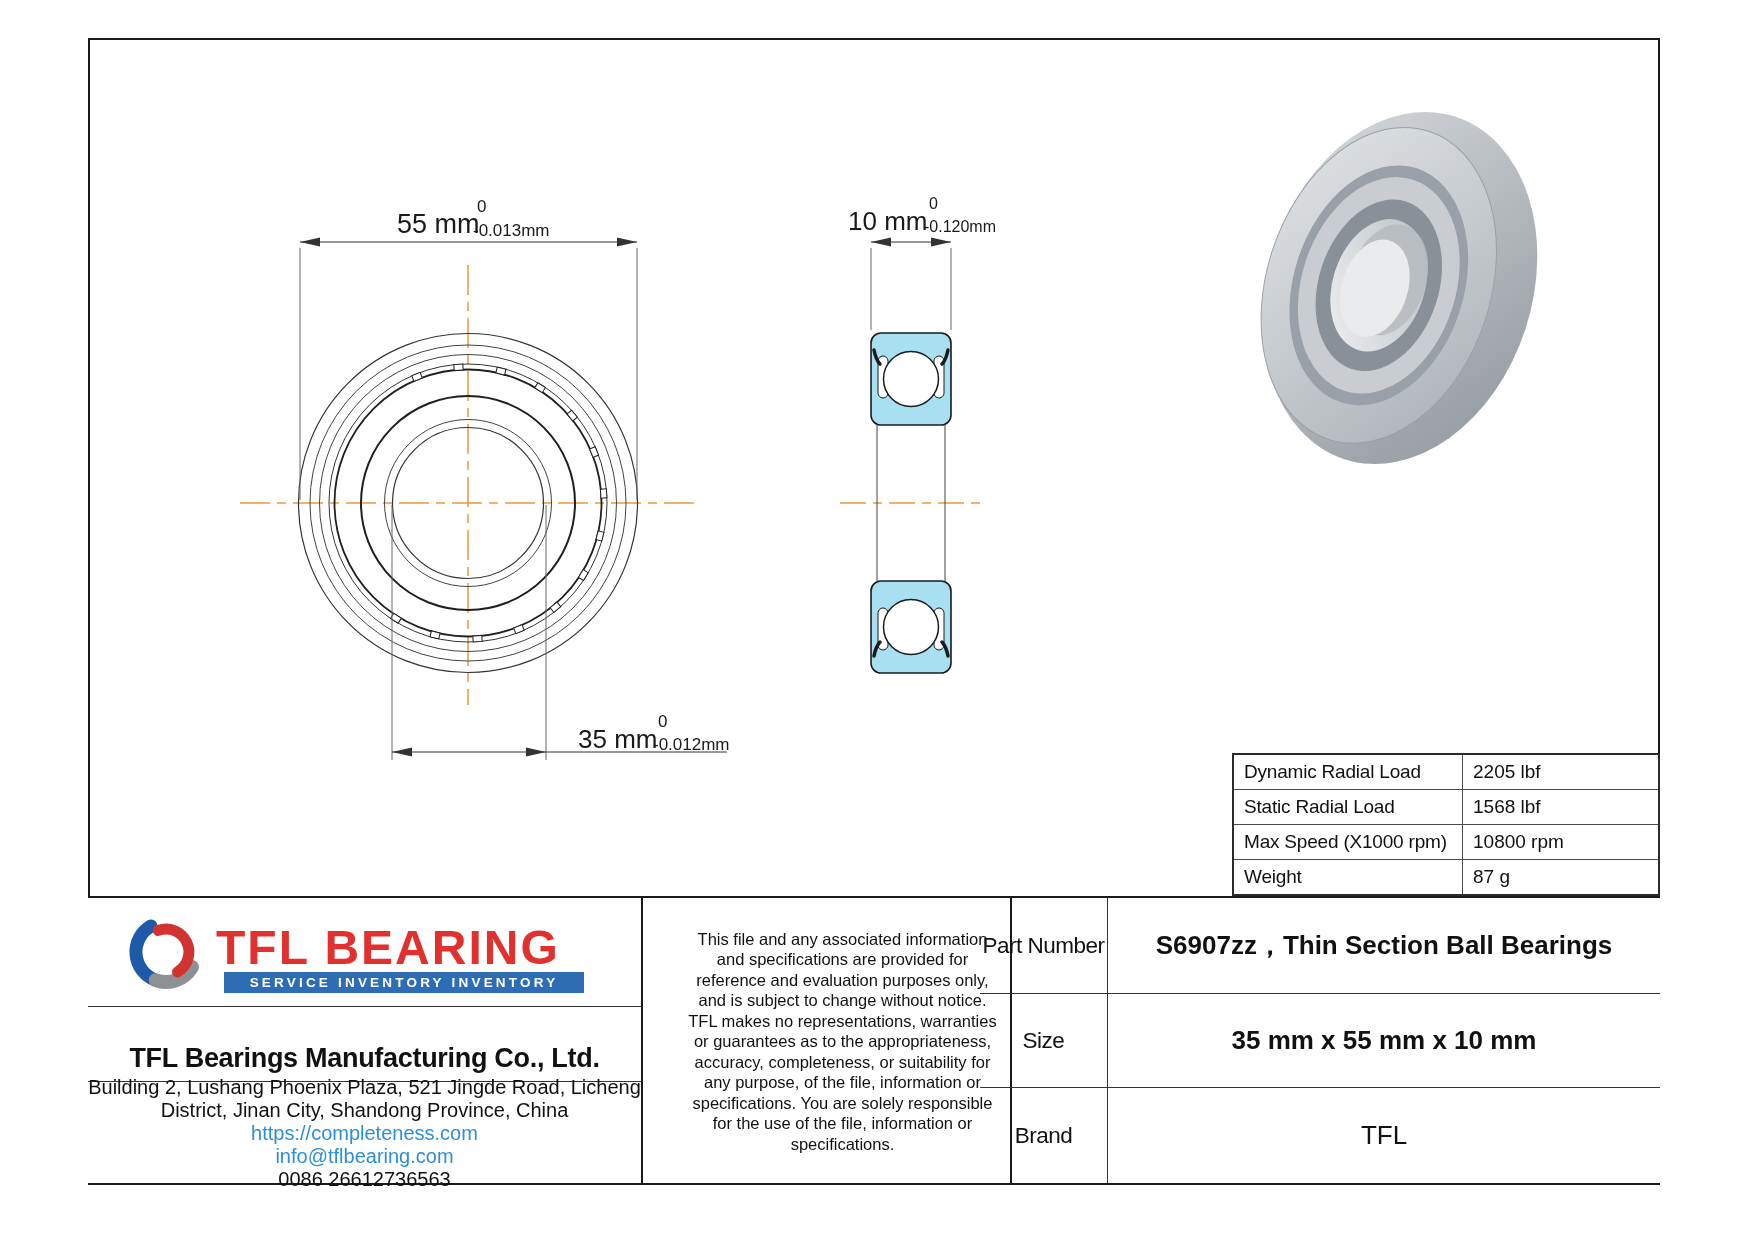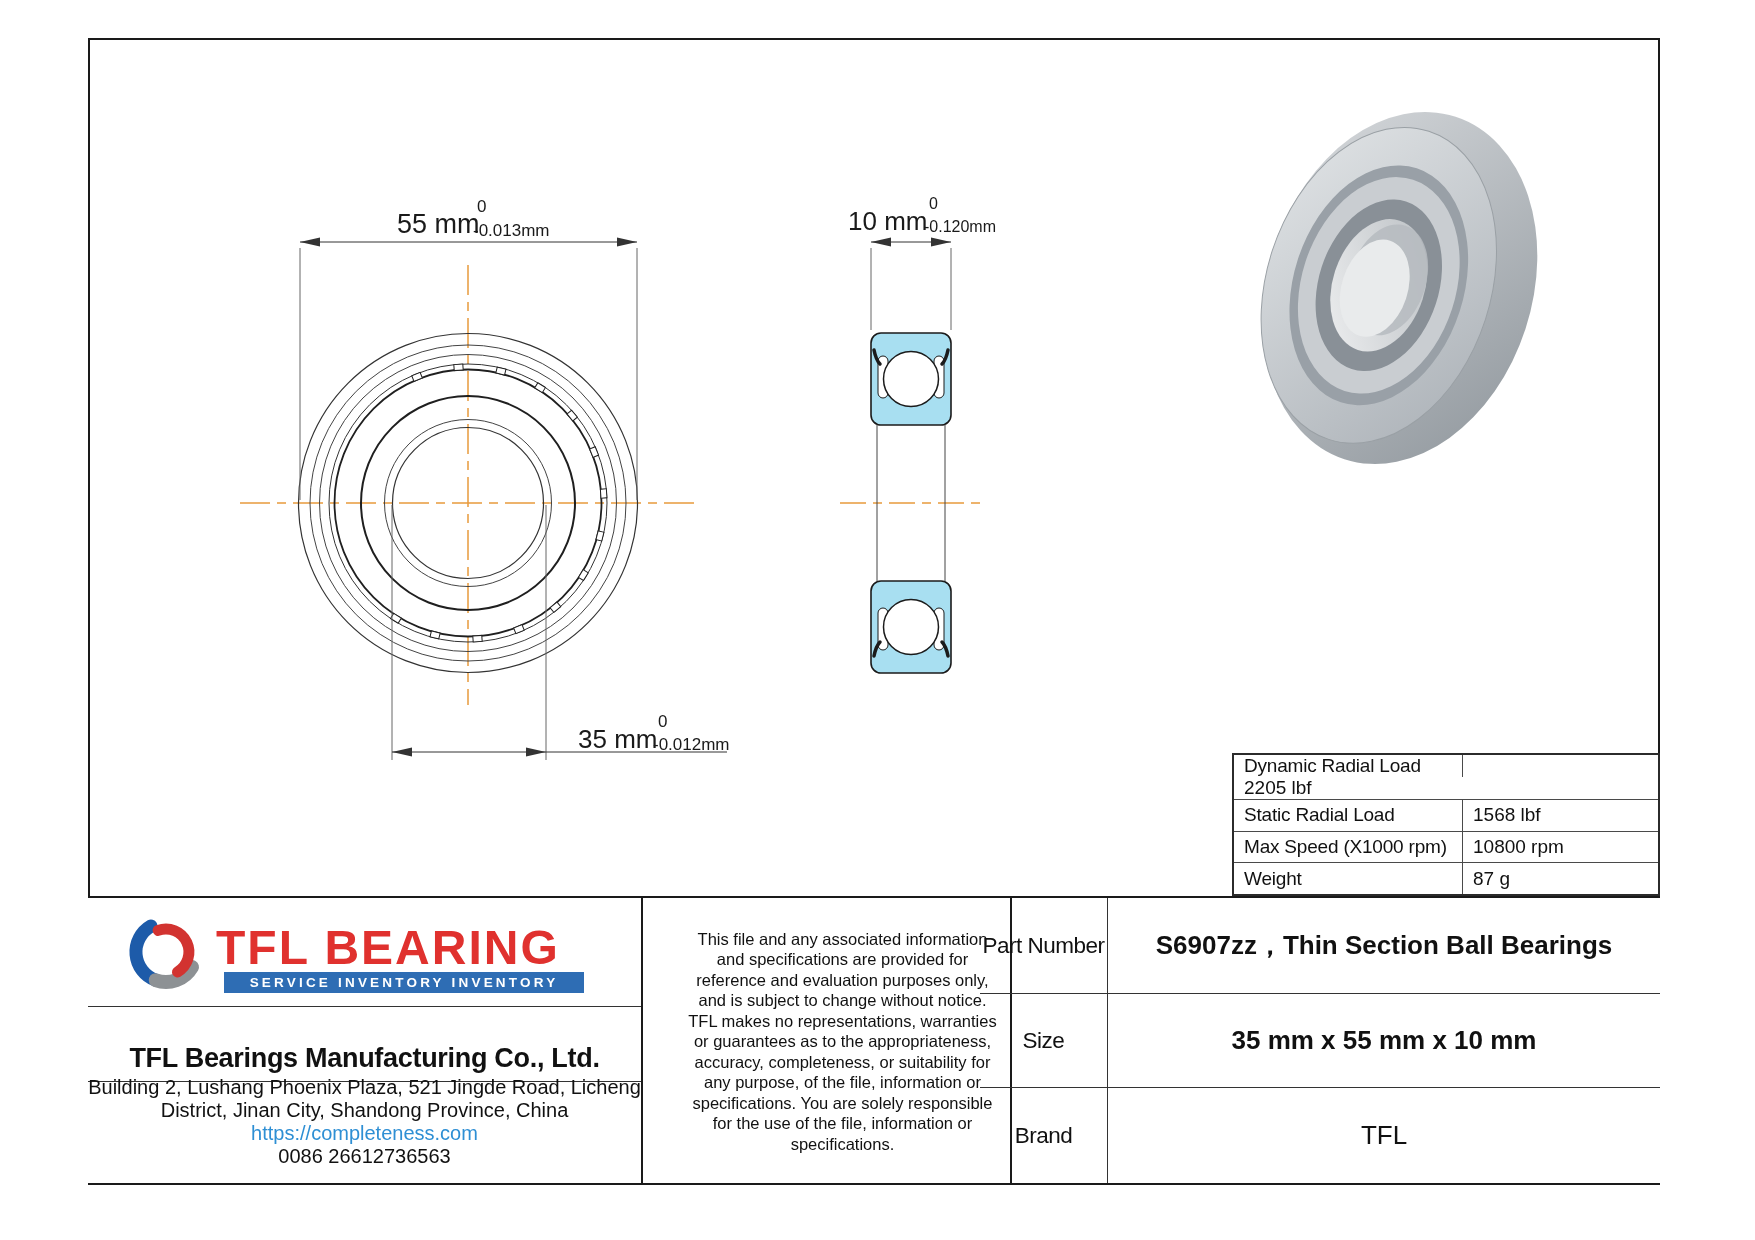--- a/index.html
+++ b/index.html
@@ -4,21 +4,21 @@
 <style>
   html,body{margin:0;padding:0;background:#fff;}
   body{width:1755px;height:1240px;position:relative;overflow:hidden;
        font-family:"Liberation Sans",sans-serif;color:#111;}
   .abs{position:absolute;}
   #page-border{left:88px;top:38px;width:1568px;height:1143px;border:2px solid #1a1a1a;}
   
   #spec-table{left:1232px;top:753px;width:428px;height:143px;border:2px solid #2b2b2b;
               display:flex;flex-direction:column;background:#fff;box-sizing:border-box;}
   .spec-row{flex:1;display:flex;border-top:1px solid #4a4a4a;}
-  .spec-row:first-child{border-top:none;flex-direction:column;}
+  .spec-row:first-child{border-top:none;}
   .spec-label{width:218px;border-right:1px solid #4a4a4a;display:flex;align-items:center;
               padding-left:10px;font-size:19px;font-weight:500;letter-spacing:-0.2px;}
   .spec-value{flex:1;display:flex;align-items:center;padding-left:10px;font-size:19px;font-weight:500;}
   
   #title-block{left:88px;top:896px;width:1572px;height:287px;box-sizing:border-box;
                border-top:2px solid #1a1a1a;background:#fff;}
   #left-col{left:0;top:0;width:555px;height:287px;border-right:2px solid #1a1a1a;box-sizing:border-box;}
   #logo-cell{left:0;top:0;width:553px;height:109px;border-bottom:1px solid #333;box-sizing:border-box;}
   #company-cell{left:0;top:109px;width:553px;height:47px;border-bottom:1px solid #333;box-sizing:border-box;
                 display:flex;align-items:center;justify-content:center;font-size:27px;font-weight:600;letter-spacing:-0.3px;margin-top:28px;}
@@ -193,20 +193,21 @@
       <div class="abs" id="brand-text">TFL BEARING</div>
       <div class="abs" id="tagline-bar">
         <span id="tagline-text">SERVICE INVENTORY INVENTORY</span>
       </div>
     </div>
     <div class="abs" id="company-cell">TFL Bearings Manufacturing Co., Ltd.</div>
     <div class="abs" id="address-cell">
       <span style="display:block">Building 2, Lushang Phoenix Plaza, 521 Jingde Road, Licheng</span>
       <span style="display:block">District, Jinan City, Shandong Province, China</span>
       <a href="#" class="link">https://completeness.com</a>
+      <a href="#" class="link">info@tflbearing.com</a>
       <span style="display:block">0086 26612736563</span>
     </div>
   </div>
 
   <div class="abs" id="disclaimer-cell">
     <div id="disclaimer-text">This file and any associated information
 and specifications are provided for
 reference and evaluation purposes only,
 and is subject to change without notice.
 TFL makes no representations, warranties

